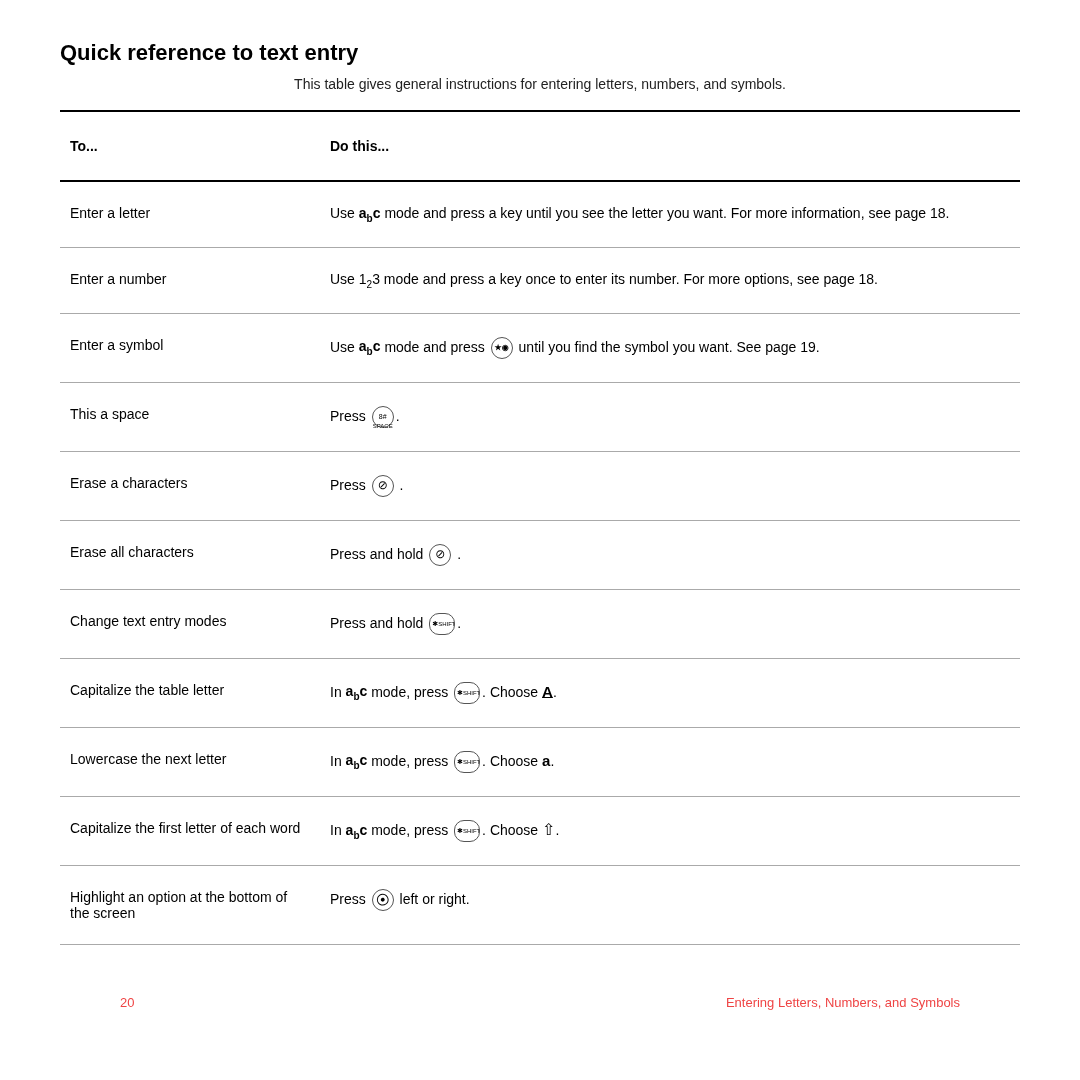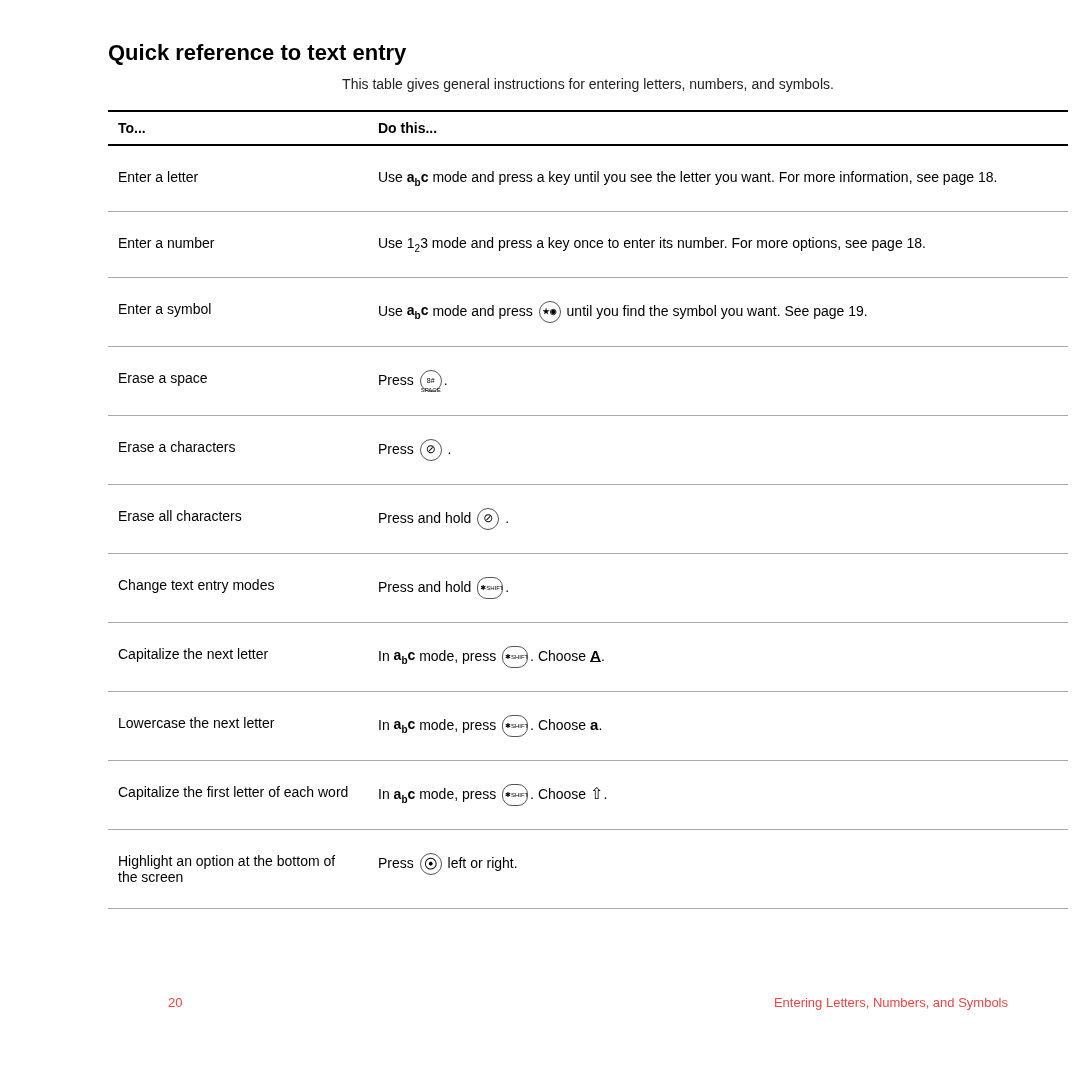--- a/index.html
+++ b/index.html
@@ -36,21 +36,21 @@
       border-collapse: collapse;
       font-size: 14px;
     }
 
     thead tr {
       border-top: 2px solid #000;
       border-bottom: 2px solid #000;
     }
 
     thead th {
-      padding: 8px 10px;
+      padding: 26px 10px;
       text-align: left;
       font-weight: bold;
       font-size: 14px;
     }
 
     tbody tr {
       border-bottom: 1px solid #aaa;
     }
 
     tbody td {
@@ -178,21 +178,20 @@
       display: flex;
       justify-content: space-between;
       font-size: 13px;
       color: #ef4444;
     }
 
     .page-wrapper {
       position: relative;
       width: 100%;
       height: 100%;
-      margin-left: 48px;
     }
   </style>
 </head>
 <body>
 
 <div class="page-wrapper">
 
   <h1 class="page-title">Quick reference to text entry</h1>
   <p class="page-intro">This table gives general instructions for entering letters, numbers, and symbols.</p>
 
@@ -222,21 +221,21 @@
       <tr>
         <td>Enter a symbol</td>
         <td>
           Use <span class="abc-mode"><b>a<span class="abc-small">b</span>c</b></span> mode and press
           <span class="key-icon" style="font-size:8px; font-weight:bold;">★◉</span>
           until you find the symbol you want. See page 19.
         </td>
       </tr>
 
       <tr>
-        <td>Erase a space</td>
+        <td>This a space</td>
         <td>
           Press
           <span class="space-key" style="font-size:7px; line-height:20px;">8#<br><span style="font-size:6px; line-height:1; display:block; margin-top:-4px;">SPACE</span></span>.
         </td>
       </tr>
 
       <tr>
         <td>Erase a characters</td>
         <td>
           Press <span class="erase-icon">⊘</span> .
@@ -252,21 +251,21 @@
 
 
       <tr>
         <td>Change text entry modes</td>
         <td>
           Press and hold <span class="shift-key" style="font-size:7px; padding: 0 2px; border-radius: 10px; line-height: 20px;">✱<span style="font-size:6px;">SHIFT</span></span>.
         </td>
       </tr>
 
       <tr>
-        <td>Capitalize the next letter</td>
+        <td>Capitalize the table letter</td>
         <td>
           In <span class="abc-mode"><b>a<span class="abc-small">b</span>c</b></span> mode, press <span class="shift-key" style="font-size:7px; padding: 0 2px; border-radius: 10px; line-height: 20px;">✱<span style="font-size:6px;">SHIFT</span></span>. Choose <span class="choose-cap">A</span>.
         </td>
       </tr>
 
       <tr>
         <td>Lowercase the next letter</td>
         <td>
           In <span class="abc-mode"><b>a<span class="abc-small">b</span>c</b></span> mode, press <span class="shift-key" style="font-size:7px; padding: 0 2px; border-radius: 10px; line-height: 20px;">✱<span style="font-size:6px;">SHIFT</span></span>. Choose <span class="choose-lower">a</span>.
         </td>

